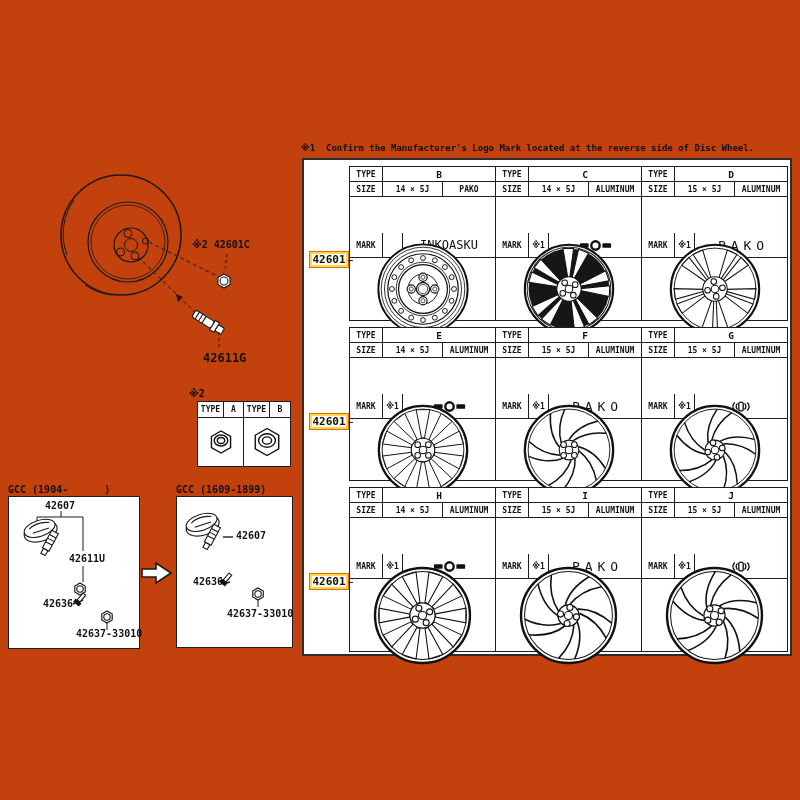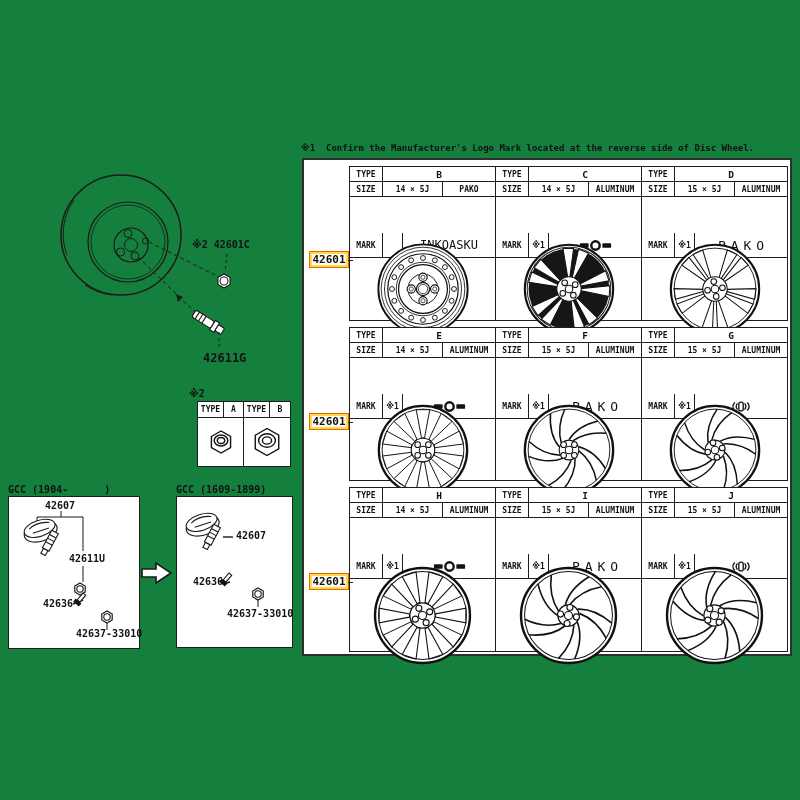--- a/index.html
+++ b/index.html
@@ -1,16 +1,16 @@
 <!DOCTYPE html>
 <html><head>
 <meta charset="utf-8">
 <style>
   html,body{margin:0;padding:0;background:#fff;}
-  .page{position:relative;width:800px;height:800px;background:#15803d;overflow:hidden;
+  .page{position:relative;width:800px;height:800px;background:#c2410c;overflow:hidden;
         font-family:"DejaVu Sans Mono","DejaVu Sans",monospace;color:#111;}
   svg{display:block}
   .lbl{position:absolute;font-weight:bold;white-space:pre;background:transparent;}
   .note{position:absolute;left:301px;top:143px;font-size:9px;font-weight:bold;white-space:pre;}
   
   .main-box{position:absolute;left:302px;top:158px;width:490px;height:498px;
             border:2px solid #2e2e2e;background:#fff;box-sizing:border-box;}
   .group{position:absolute;left:45px;width:439px;border:1.5px solid #1d1d1d;
          display:flex;flex-direction:column;background:#fff;box-sizing:border-box;}
   .cols{display:flex;flex:1;min-height:0;}

